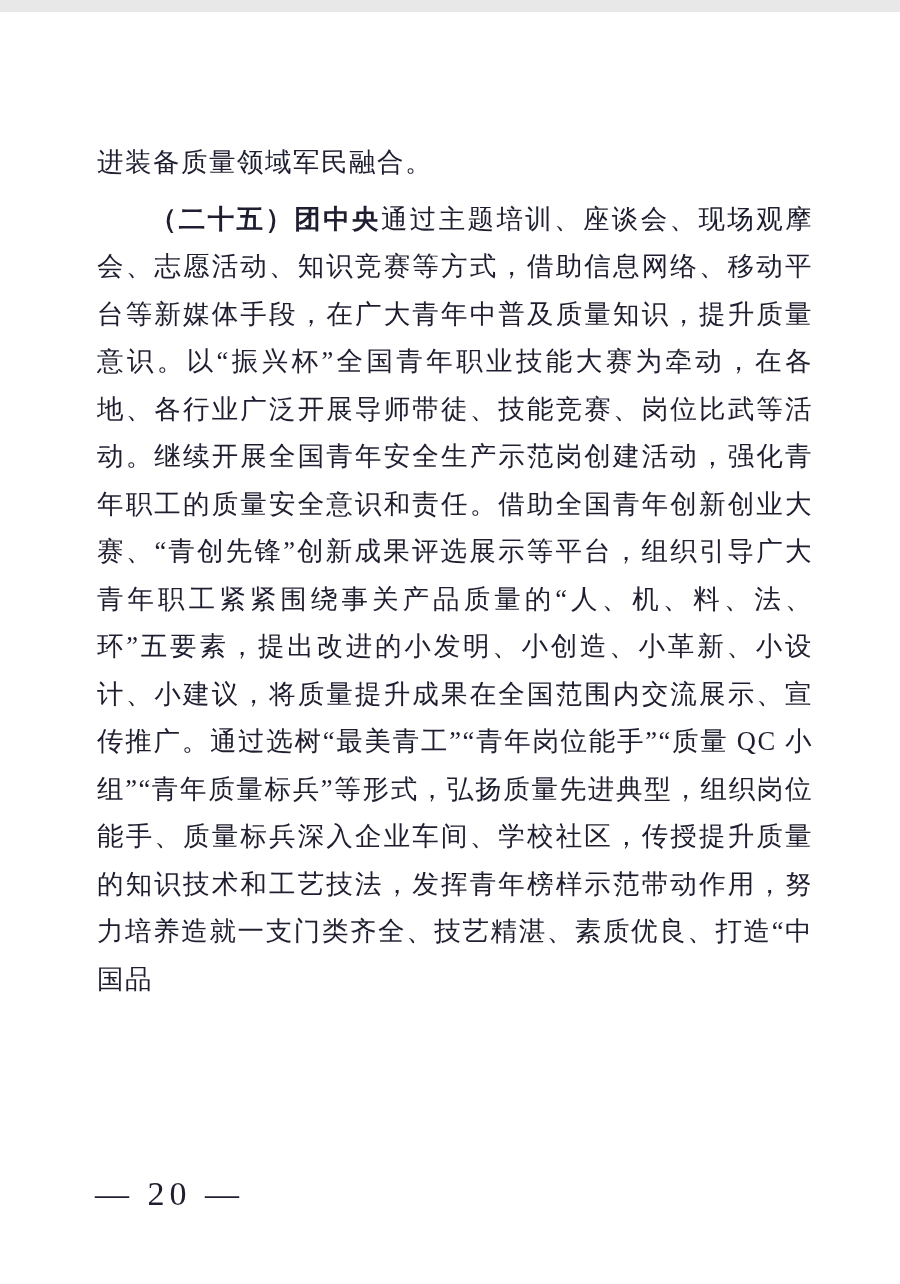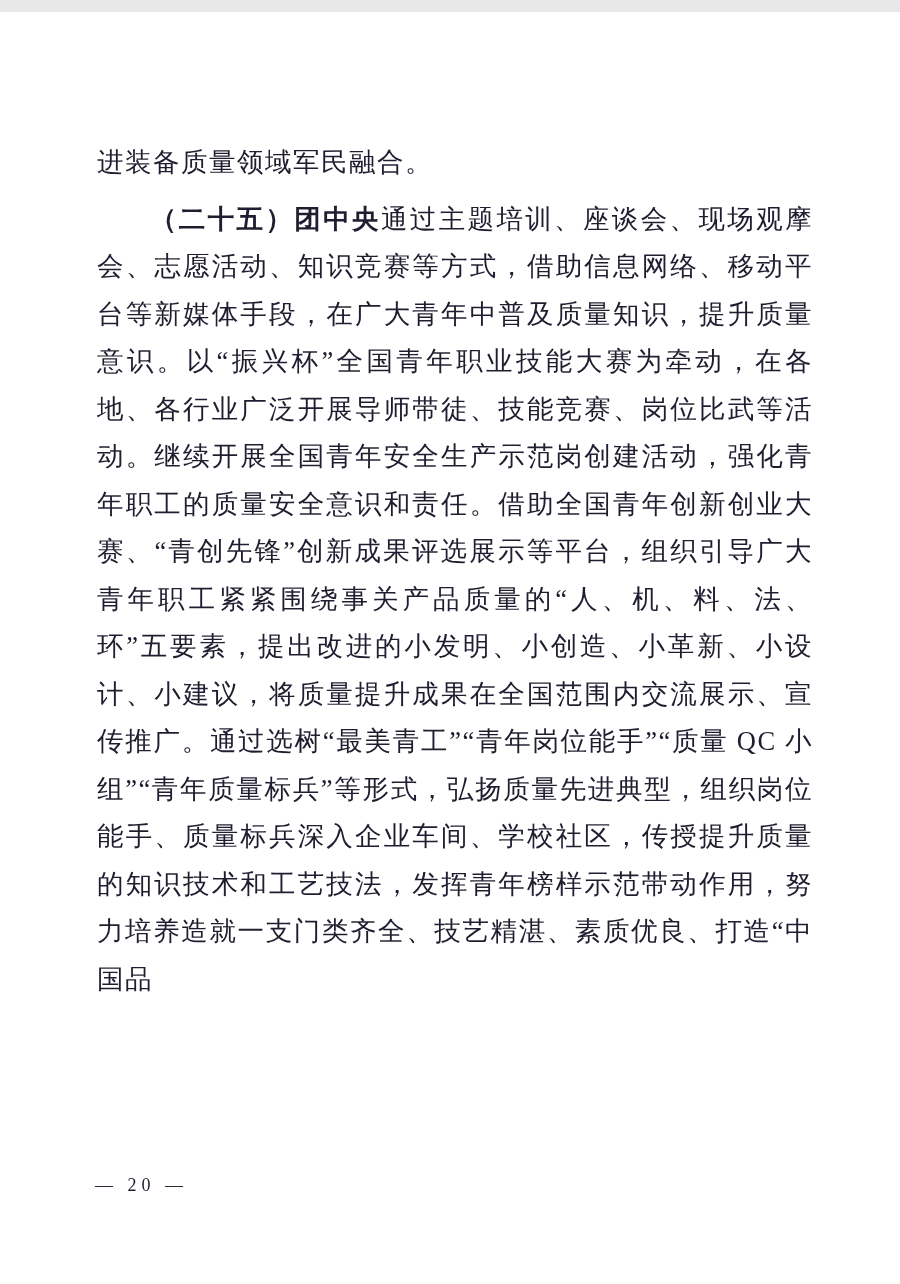--- a/index.html
+++ b/index.html
@@ -38,21 +38,21 @@
   p.para.space-before {
     margin-top: 9px;
   }
   .seg.bold {
     font-weight: bold;
   }
   .footer {
     position: absolute;
     left: 95px;
     top: 1163px;
-    font-size: 18px;
+    font-size: 34px;
     letter-spacing: 5px;
     color: #1e1e30;
   }
 </style>
 </head>
 <body>
 
 <div class="page">
   <div class="doc-body">
       <p class="para"><span class="seg">进装备质量领域军民融合。</span></p>

